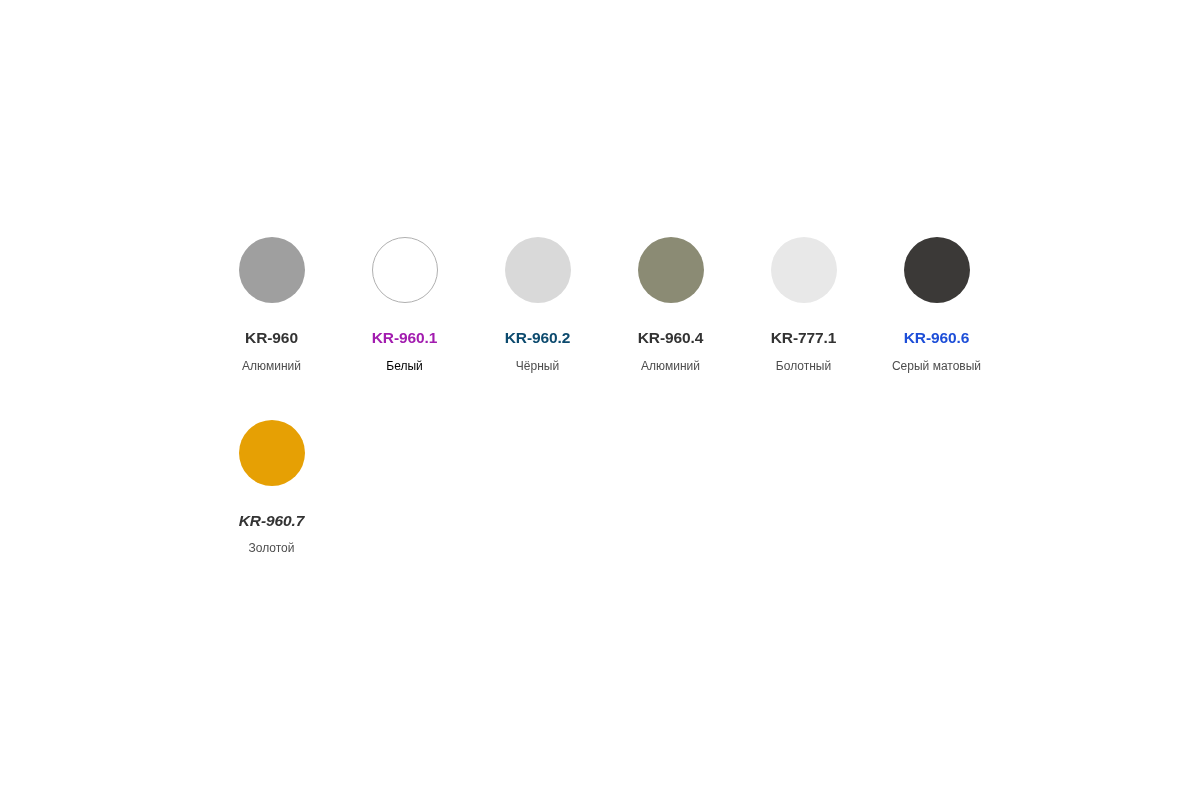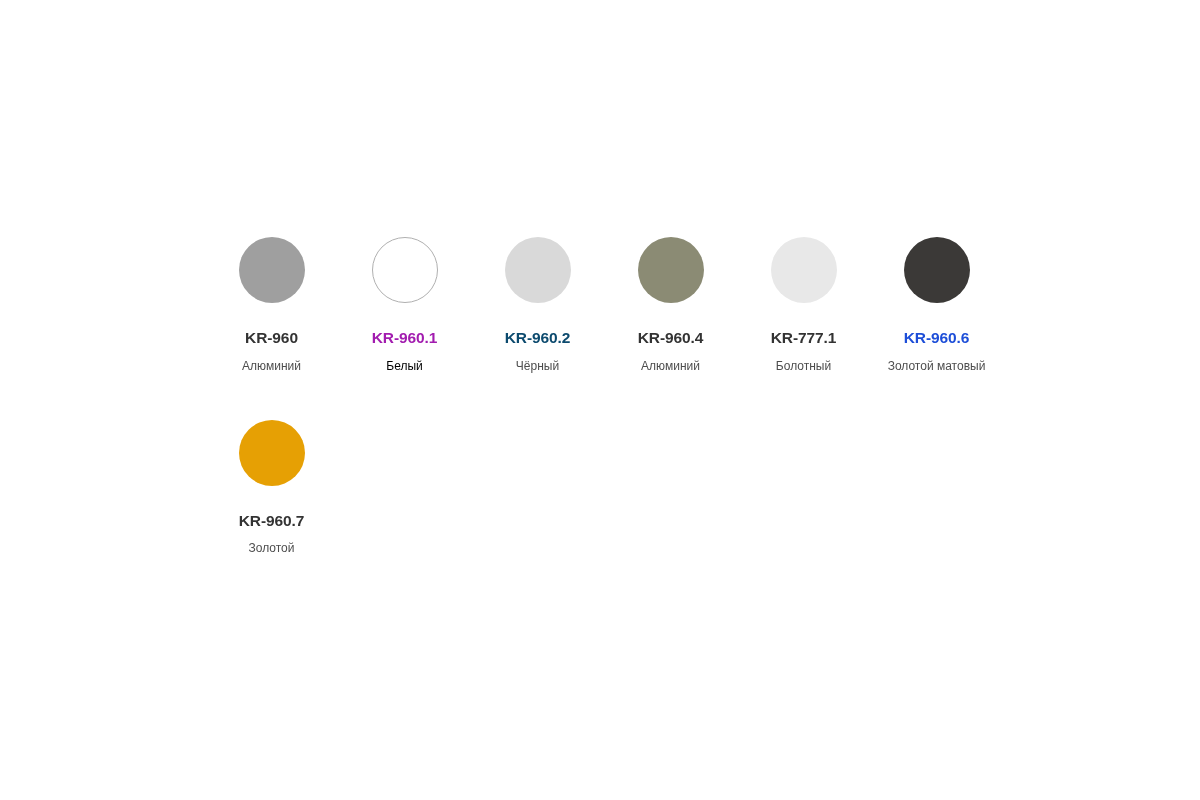--- a/index.html
+++ b/index.html
@@ -115,23 +115,23 @@
           <span class="swatch-dot" style="background: rgb(232, 232, 232); border: 1px solid transparent;"></span>
         </span>
         <div class="swatch-code" style="color: rgb(51, 51, 51);">KR-777.1</div>
         <div class="swatch-name" style="color: rgb(77, 77, 77);">Болотный</div>
       </div>
       <div class="swatch">
         <span class="swatch-dot-wrap">
           <span class="swatch-dot" style="background: rgb(59, 57, 55); border: 1px solid transparent;"></span>
         </span>
         <div class="swatch-code" style="color: #1d4ed8;">KR-960.6</div>
-        <div class="swatch-name" style="color: rgb(77, 77, 77);">Золотой матовый</div>
+        <div class="swatch-name" style="color: rgb(77, 77, 77);">Серый матовый</div>
       </div>
       <div class="swatch">
         <span class="swatch-dot-wrap">
           <span class="swatch-dot" style="background: rgb(230, 160, 4); border: 1px solid transparent;"></span>
         </span>
-        <div class="swatch-code" style="color: rgb(51, 51, 51);">KR-960.7</div>
+        <div class="swatch-code" style="color: rgb(51, 51, 51); font-style: italic;">KR-960.7</div>
         <div class="swatch-name" style="color: rgb(77, 77, 77);">Золотой</div>
       </div>
     </div>
 </div>
 
 </body></html>

